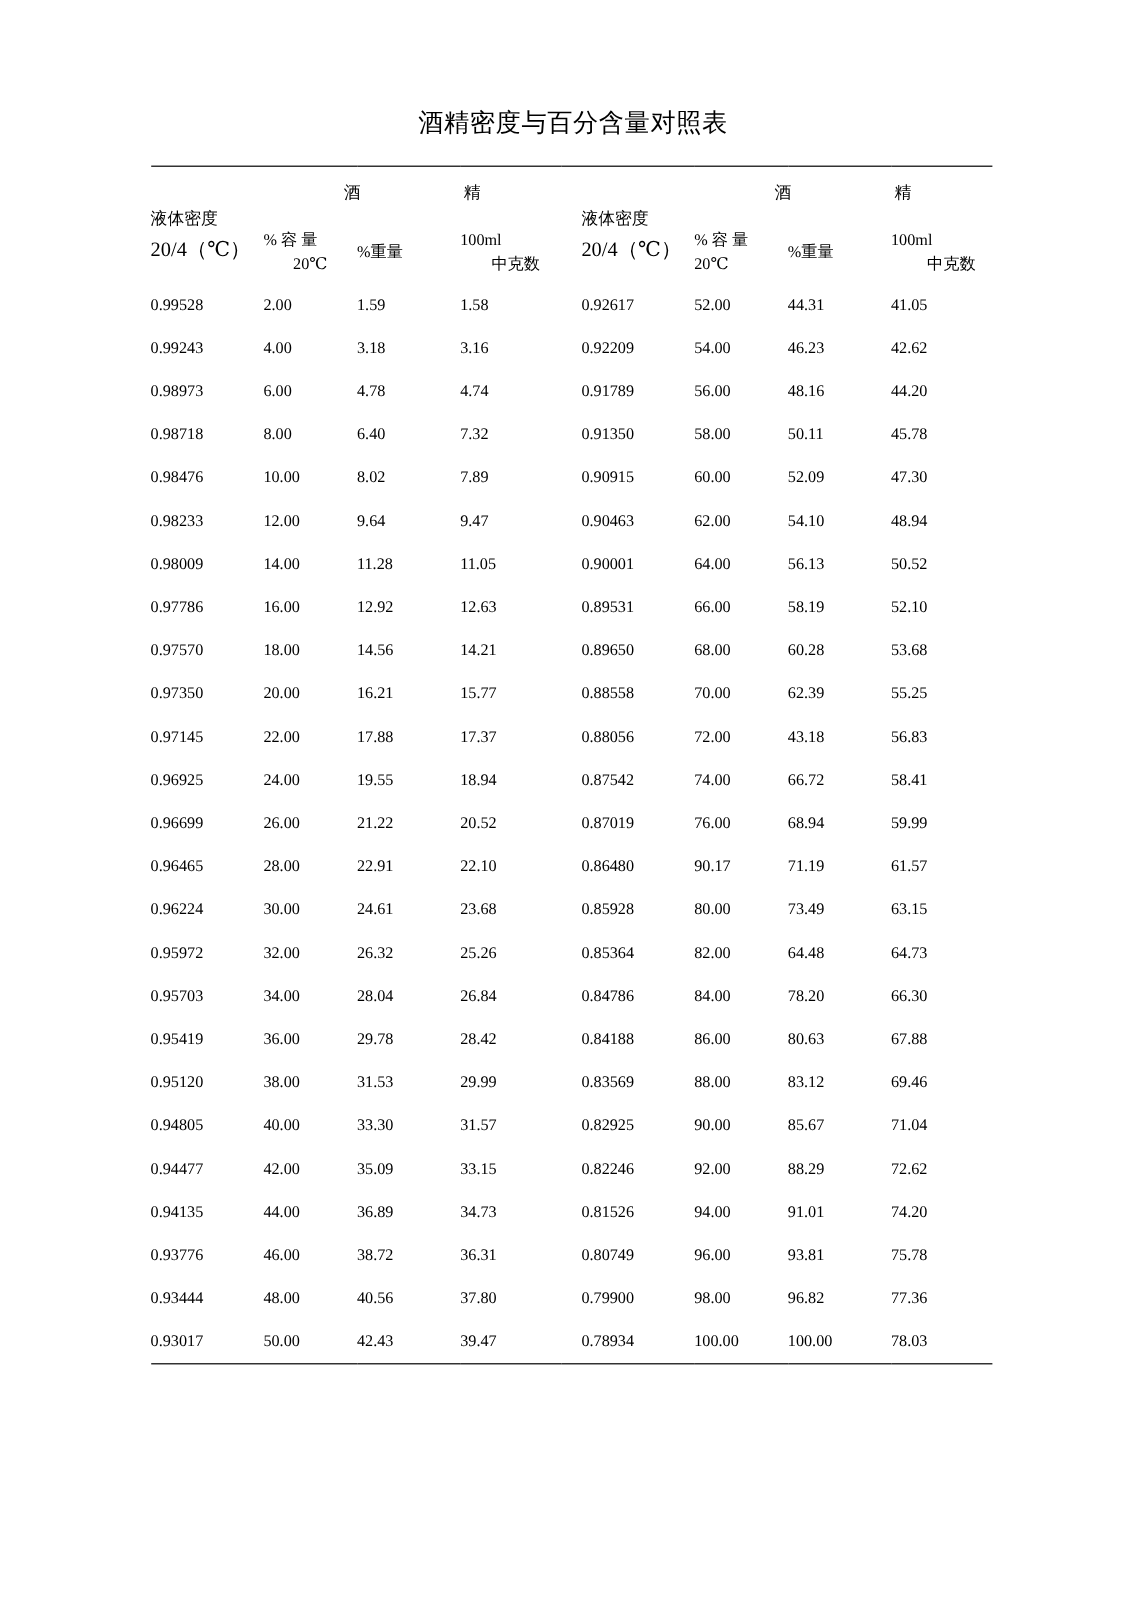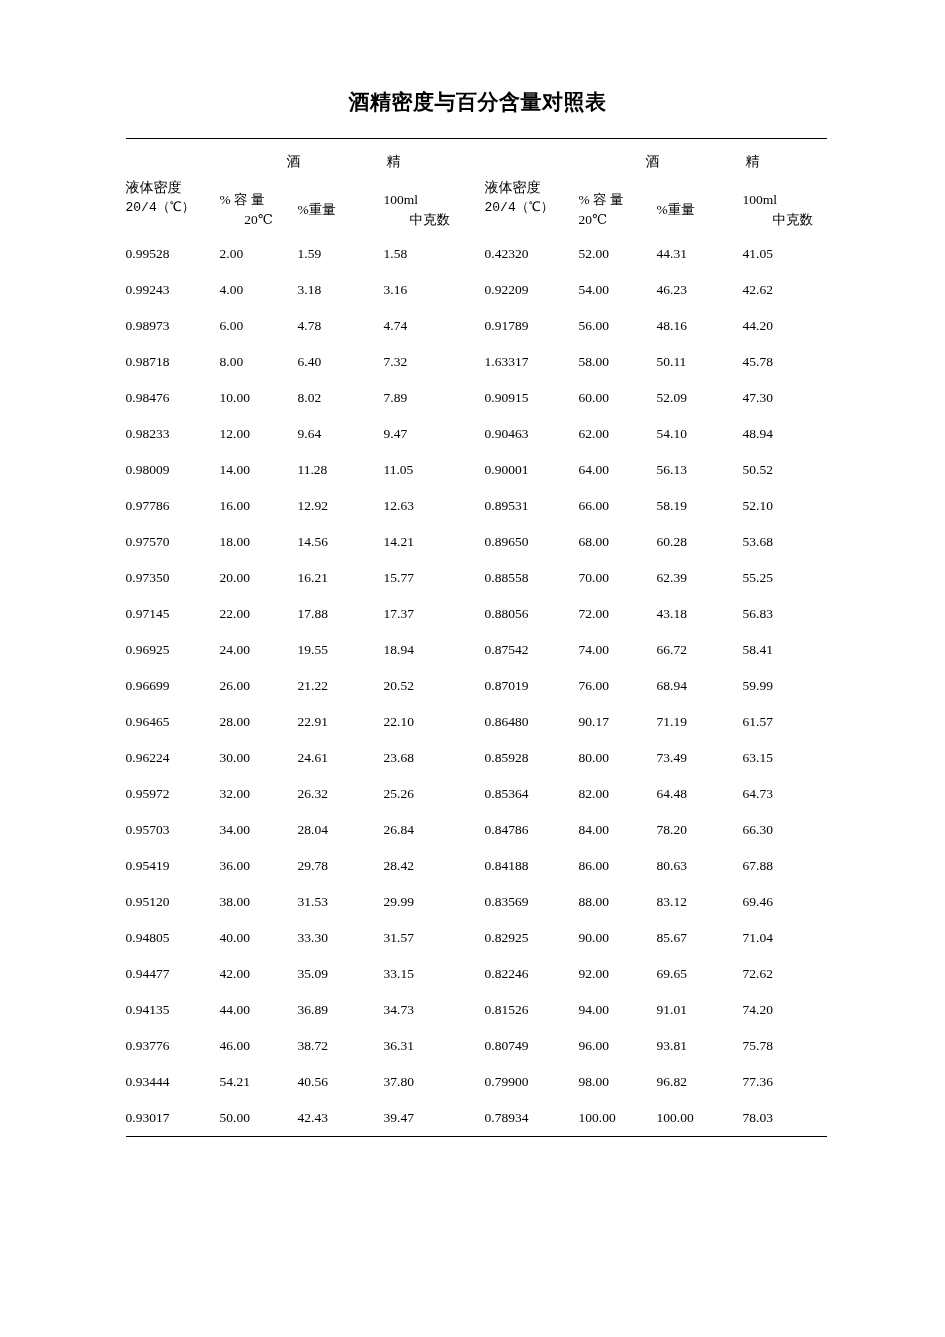--- a/index.html
+++ b/index.html
@@ -19,21 +19,21 @@
     position: relative;
     width: 945px;
     height: 1337px;
     box-sizing: border-box;
     padding-top: 88px;
   }
 
   .doc-title {
     text-align: center;
     font-size: 21px;
-    font-weight: bold;
+    font-weight: normal;
     letter-spacing: 0.5px;
     margin: 0 0 22px 0;
     padding-left: 10px;
     font-family: "Liberation Serif", "DejaVu Serif", serif;
   }
 
   .tables-wrap {
     margin: 0 auto;
     width: 700px;
     padding-left: 6px;
@@ -96,21 +96,21 @@
     display: flex;
     justify-content: space-around;
   }
   .hd-dens {
     text-align: left;
     padding-left: 12px;
     line-height: 1.55;
     font-size: 14px;
   }
   .hd-dens .l1 { display: block; margin-top: 20px; }
-  .hd-dens .l2 { display: block; font-size: 13px; font-family: Liberation Mono, monospace; }
+  .hd-dens .l2 { display: block; font-size: 17px; }
 
   .hd-sub {
     height: 52px;
     font-size: 13.5px;
     line-height: 1.5;
     padding: 3px 7px 0 7px;
     text-align: left;
     vertical-align: top;
     border-bottom: 1.4px solid #000;
   }
@@ -228,21 +228,21 @@
         </tr>
       </tbody>
 
       <tbody id="data-body">
           <tr>
             <td class="dc vr">0.99528</td>
             <td class="dc vr">2.00</td>
             <td class="dc vr">1.59</td>
             <td class="dc">1.58</td>
             <td class="gap"></td>
-            <td class="dc vr">0.42320</td>
+            <td class="dc vr">0.92617</td>
             <td class="dc vr">52.00</td>
             <td class="dc vr">44.31</td>
             <td class="dc">41.05</td>
           </tr>
           <tr>
             <td class="dc vr">0.99243</td>
             <td class="dc vr">4.00</td>
             <td class="dc vr">3.18</td>
             <td class="dc">3.16</td>
             <td class="gap"></td>
@@ -261,21 +261,21 @@
             <td class="dc vr">56.00</td>
             <td class="dc vr">48.16</td>
             <td class="dc">44.20</td>
           </tr>
           <tr>
             <td class="dc vr">0.98718</td>
             <td class="dc vr">8.00</td>
             <td class="dc vr">6.40</td>
             <td class="dc">7.32</td>
             <td class="gap"></td>
-            <td class="dc vr">1.63317</td>
+            <td class="dc vr">0.91350</td>
             <td class="dc vr">58.00</td>
             <td class="dc vr">50.11</td>
             <td class="dc">45.78</td>
           </tr>
           <tr>
             <td class="dc vr">0.98476</td>
             <td class="dc vr">10.00</td>
             <td class="dc vr">8.02</td>
             <td class="dc">7.89</td>
             <td class="gap"></td>
@@ -450,21 +450,21 @@
             <td class="dc">71.04</td>
           </tr>
           <tr>
             <td class="dc vr">0.94477</td>
             <td class="dc vr">42.00</td>
             <td class="dc vr">35.09</td>
             <td class="dc">33.15</td>
             <td class="gap"></td>
             <td class="dc vr">0.82246</td>
             <td class="dc vr">92.00</td>
-            <td class="dc vr">69.65</td>
+            <td class="dc vr">88.29</td>
             <td class="dc">72.62</td>
           </tr>
           <tr>
             <td class="dc vr">0.94135</td>
             <td class="dc vr">44.00</td>
             <td class="dc vr">36.89</td>
             <td class="dc">34.73</td>
             <td class="gap"></td>
             <td class="dc vr">0.81526</td>
             <td class="dc vr">94.00</td>
@@ -477,21 +477,21 @@
             <td class="dc vr">38.72</td>
             <td class="dc">36.31</td>
             <td class="gap"></td>
             <td class="dc vr">0.80749</td>
             <td class="dc vr">96.00</td>
             <td class="dc vr">93.81</td>
             <td class="dc">75.78</td>
           </tr>
           <tr>
             <td class="dc vr">0.93444</td>
-            <td class="dc vr">54.21</td>
+            <td class="dc vr">48.00</td>
             <td class="dc vr">40.56</td>
             <td class="dc">37.80</td>
             <td class="gap"></td>
             <td class="dc vr">0.79900</td>
             <td class="dc vr">98.00</td>
             <td class="dc vr">96.82</td>
             <td class="dc">77.36</td>
           </tr>
           <tr>
             <td class="dc vr">0.93017</td>

